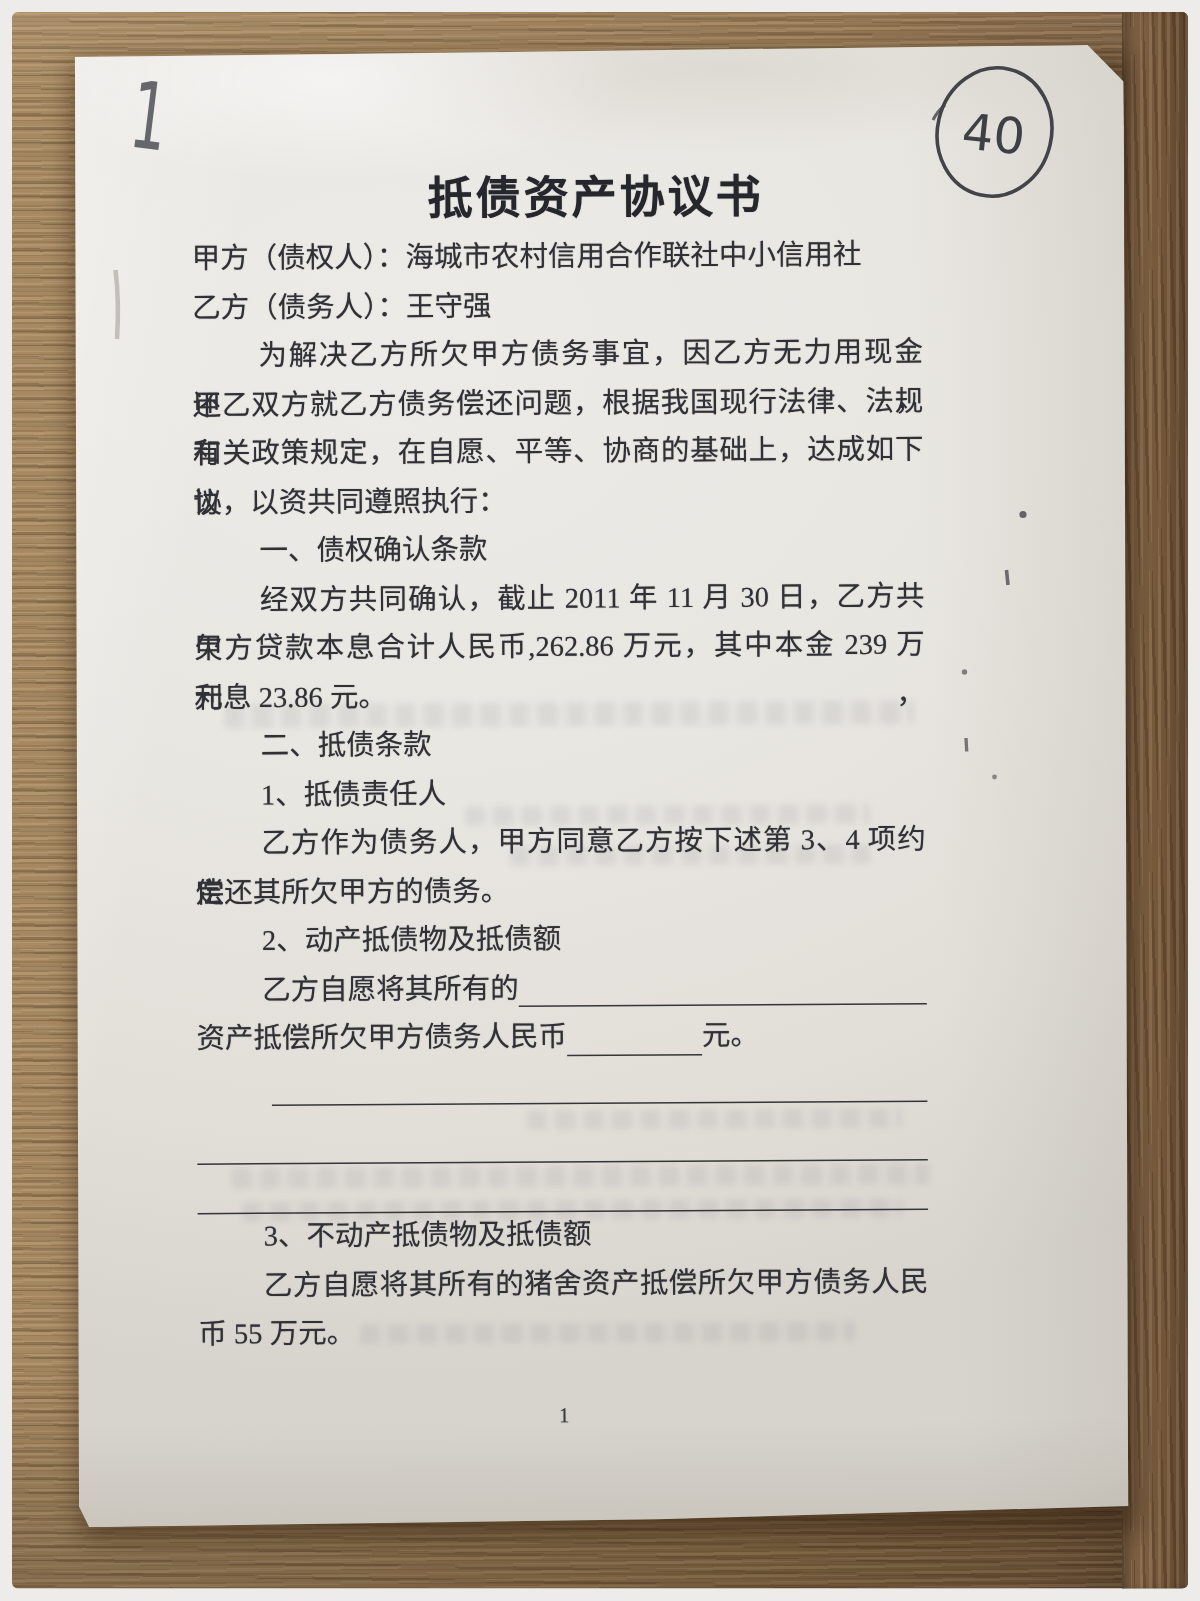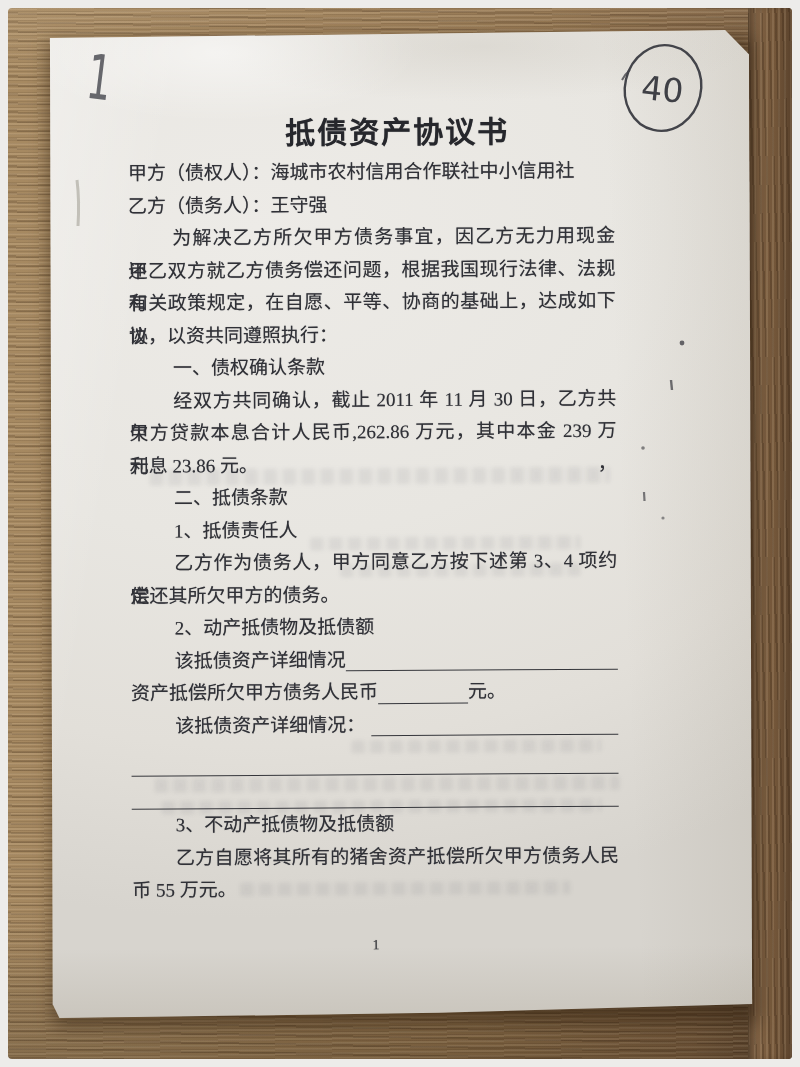--- a/index.html
+++ b/index.html
@@ -120,30 +120,29 @@
         <div class="line">利息 23.86 元。</div>
 
         <div class="line indent">二、抵债条款</div>
         <div class="line indent">1、抵债责任人</div>
         <div class="line indent fill">乙方作为债务人，甲方同意乙方按下述第 3、4 项约定</div>
         <div class="line">偿还其所欠甲方的债务。</div>
 
         <div class="line indent">2、动产抵债物及抵债额</div>
 
         <div class="blankrow indent">
-          <span class="t">该抵债资产详细情况</span>
+          <span class="t">乙方自愿将其所有的</span>
           <span class="blank"></span>
         </div>
         <div class="blankrow">
           <span class="t">资产抵偿所欠甲方债务人民币</span>
           <span class="blank w90"></span>
           <span class="t">元。</span>
         </div>
         <div class="blankrow indent">
-          <span class="t">该抵债资产详细情况：</span>
           <span class="blank gap"></span>
         </div>
         <div class="rule"></div>
         <div class="rule"></div>
 
         <div class="line indent">3、不动产抵债物及抵债额</div>
         <div class="line indent fill">乙方自愿将其所有的猪舍资产抵偿所欠甲方债务人民</div>
         <div class="line">币 55 万元。</div>
       </div>
 

